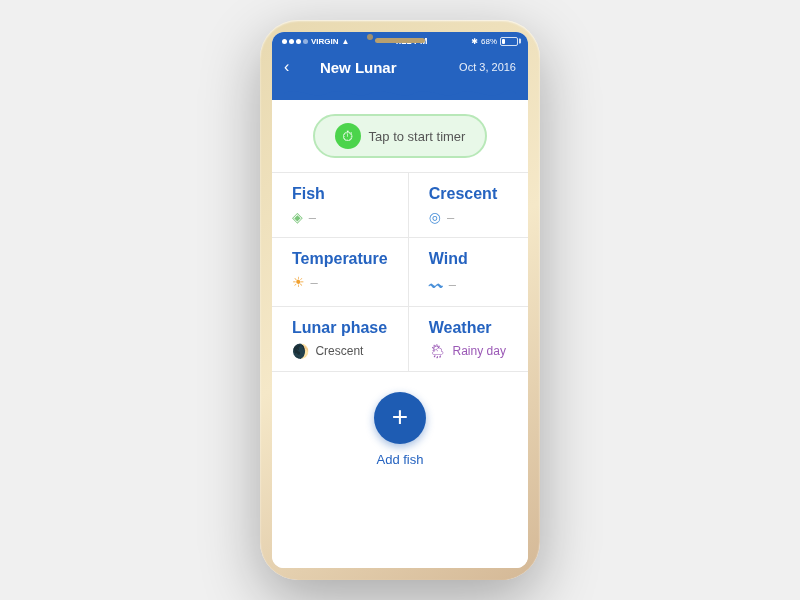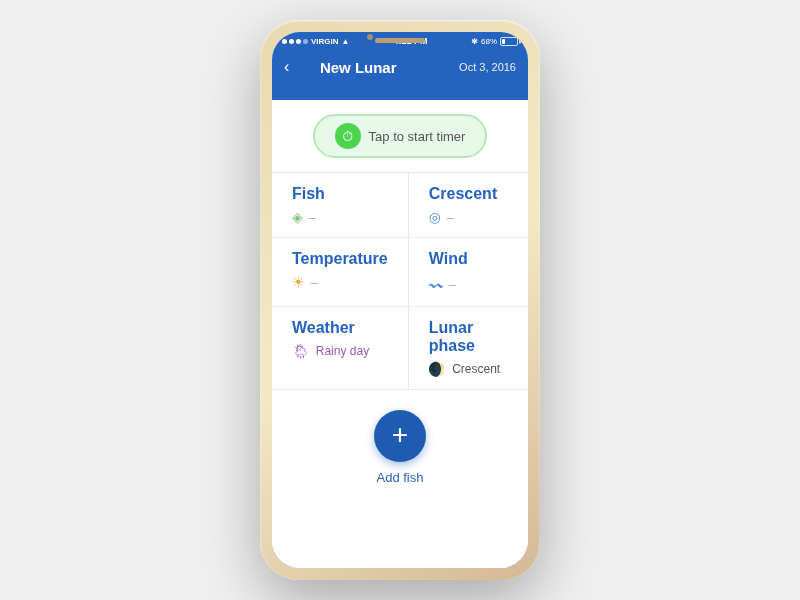--- a/index.html
+++ b/index.html
@@ -20,21 +20,21 @@
       border-radius: 38px;
       padding: 12px;
       box-shadow: 0 20px 60px rgba(0,0,0,0.3), inset 0 1px 2px rgba(255,255,255,0.8);
       position: relative;
     }
 
     .phone-inner {
       width: 100%;
       height: 100%;
       background: #fff;
-      border-radius: 28px;
+      border-radius: 12px;
       overflow: hidden;
       display: flex;
       flex-direction: column;
     }
 
     
     .speaker {
       position: absolute;
       top: 18px;
       left: 50%;
@@ -412,32 +412,32 @@
 
         <div class="stat-cell">
           <div class="stat-label">Wind</div>
           <div class="stat-value">
             <span class="stat-icon icon-wind">〰</span>
             <span class="stat-dash">–</span>
           </div>
         </div>
 
         <div class="stat-cell">
+          <div class="stat-label">Lunar phase</div>
+          <div class="stat-value">
+            <span class="stat-icon icon-lunar">🌒</span>
+            <span class="stat-value-text gray">Crescent</span>
+          </div>
+        </div>
+
+        <div class="stat-cell">
           <div class="stat-label">Weather</div>
           <div class="stat-value">
             <span class="stat-icon icon-weather">🌦</span>
             <span class="stat-value-text">Rainy day</span>
-          </div>
-        </div>
-
-        <div class="stat-cell">
-          <div class="stat-label">Lunar phase</div>
-          <div class="stat-value">
-            <span class="stat-icon icon-lunar">🌒</span>
-            <span class="stat-value-text gray">Crescent</span>
           </div>
         </div>
 
       </div>
 
       <div class="add-fish-section">
         <div class="add-fish-btn">
           <span class="add-fish-plus">+</span>
         </div>
         <span class="add-fish-label">Add fish</span>

